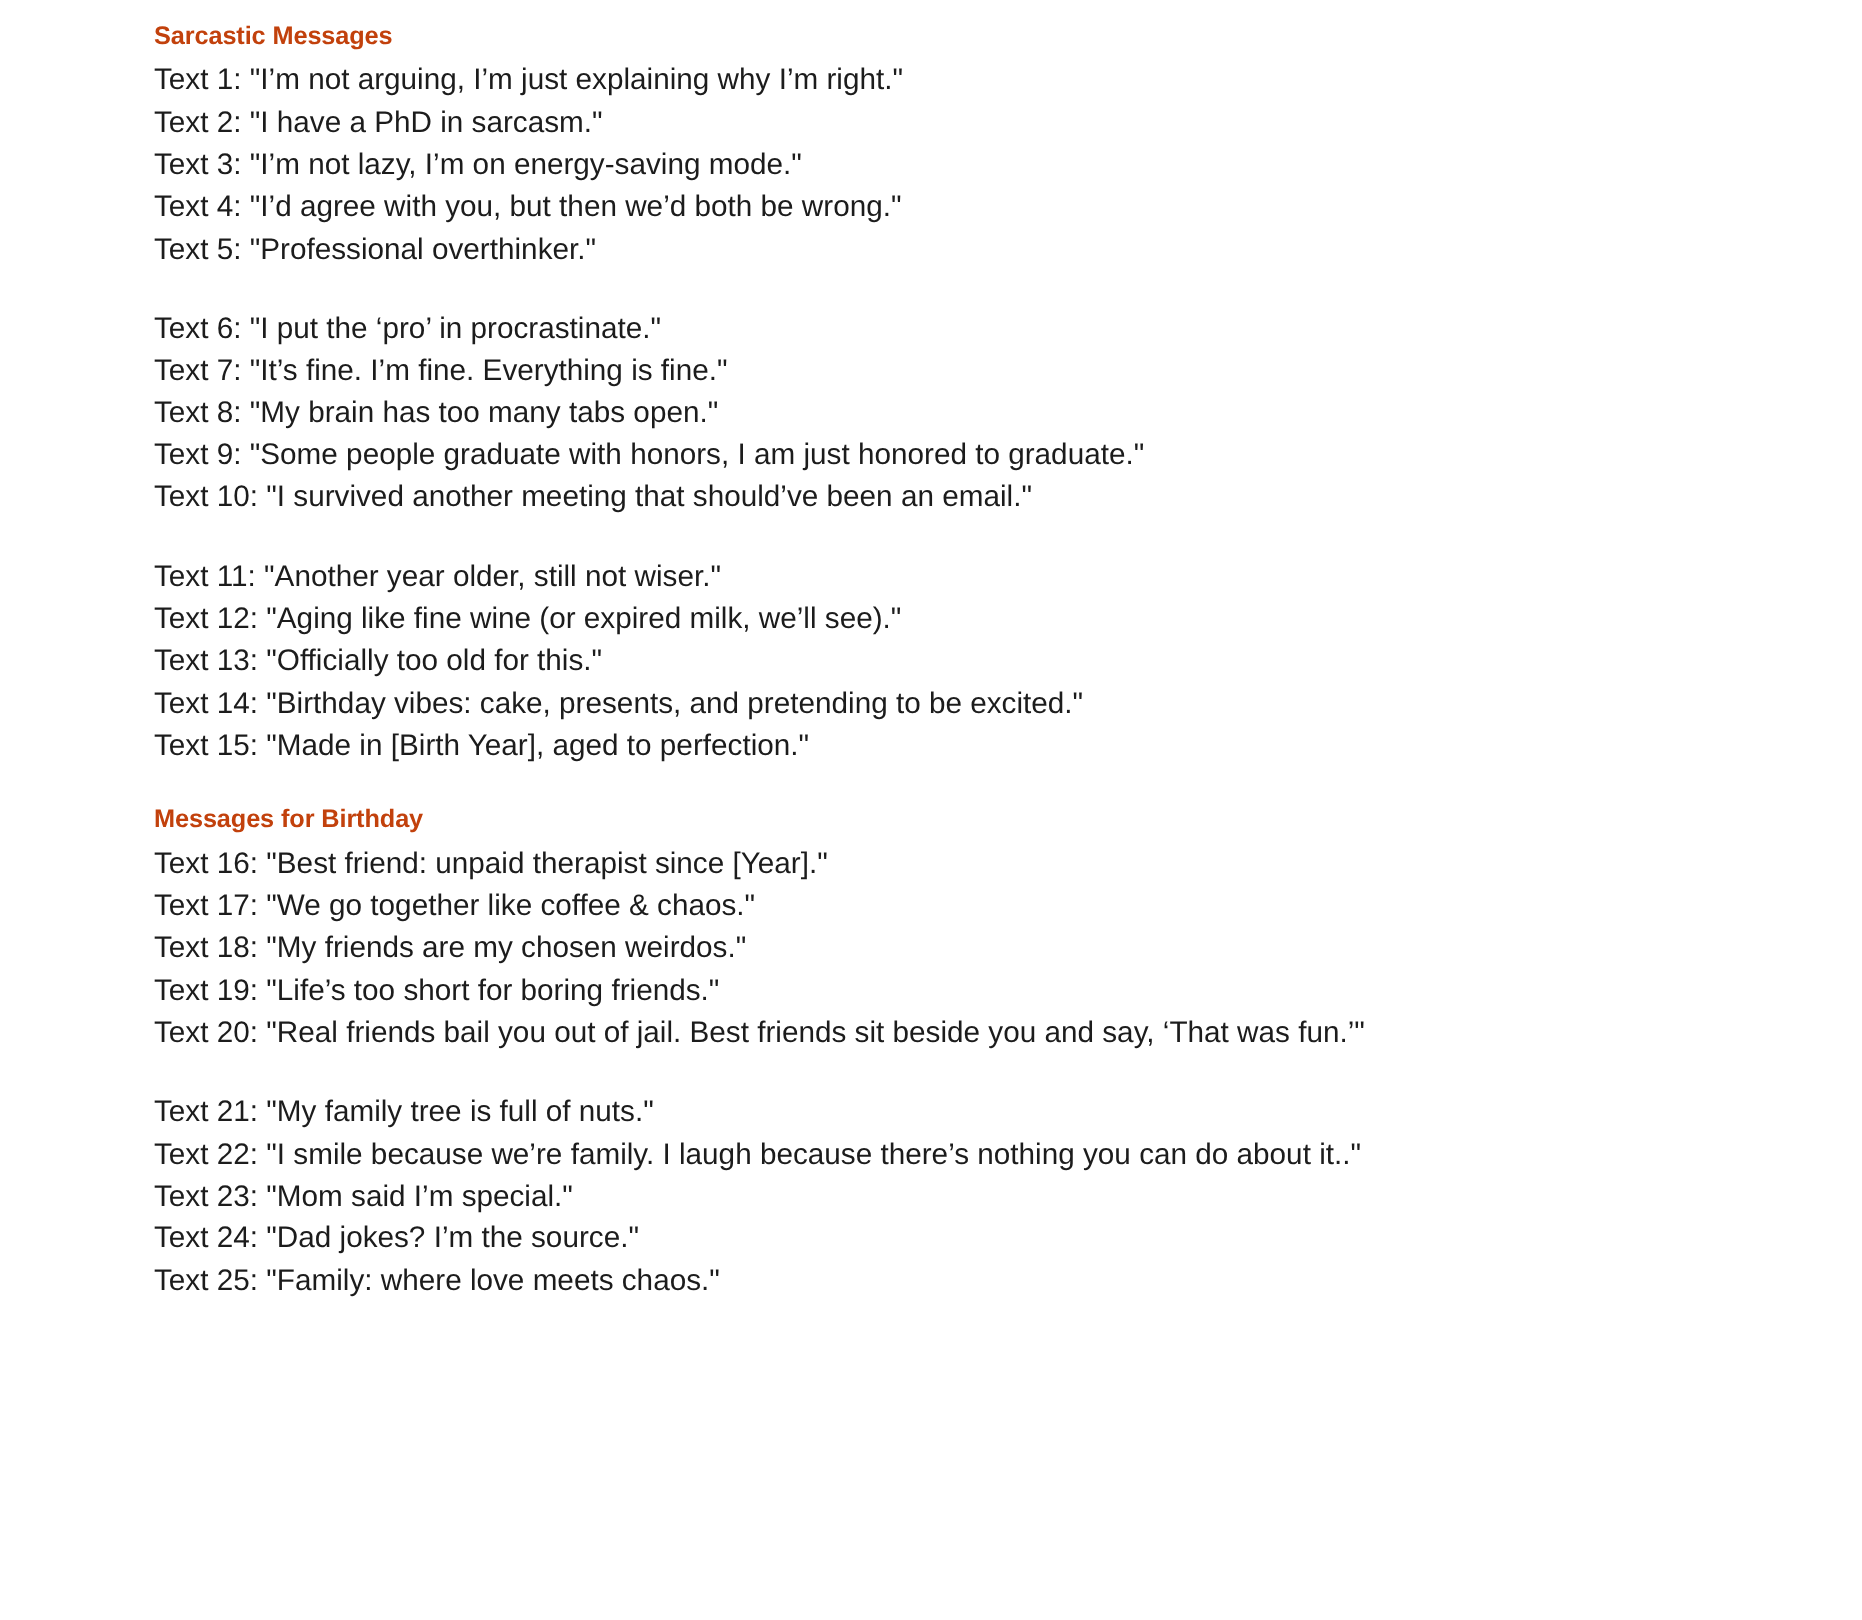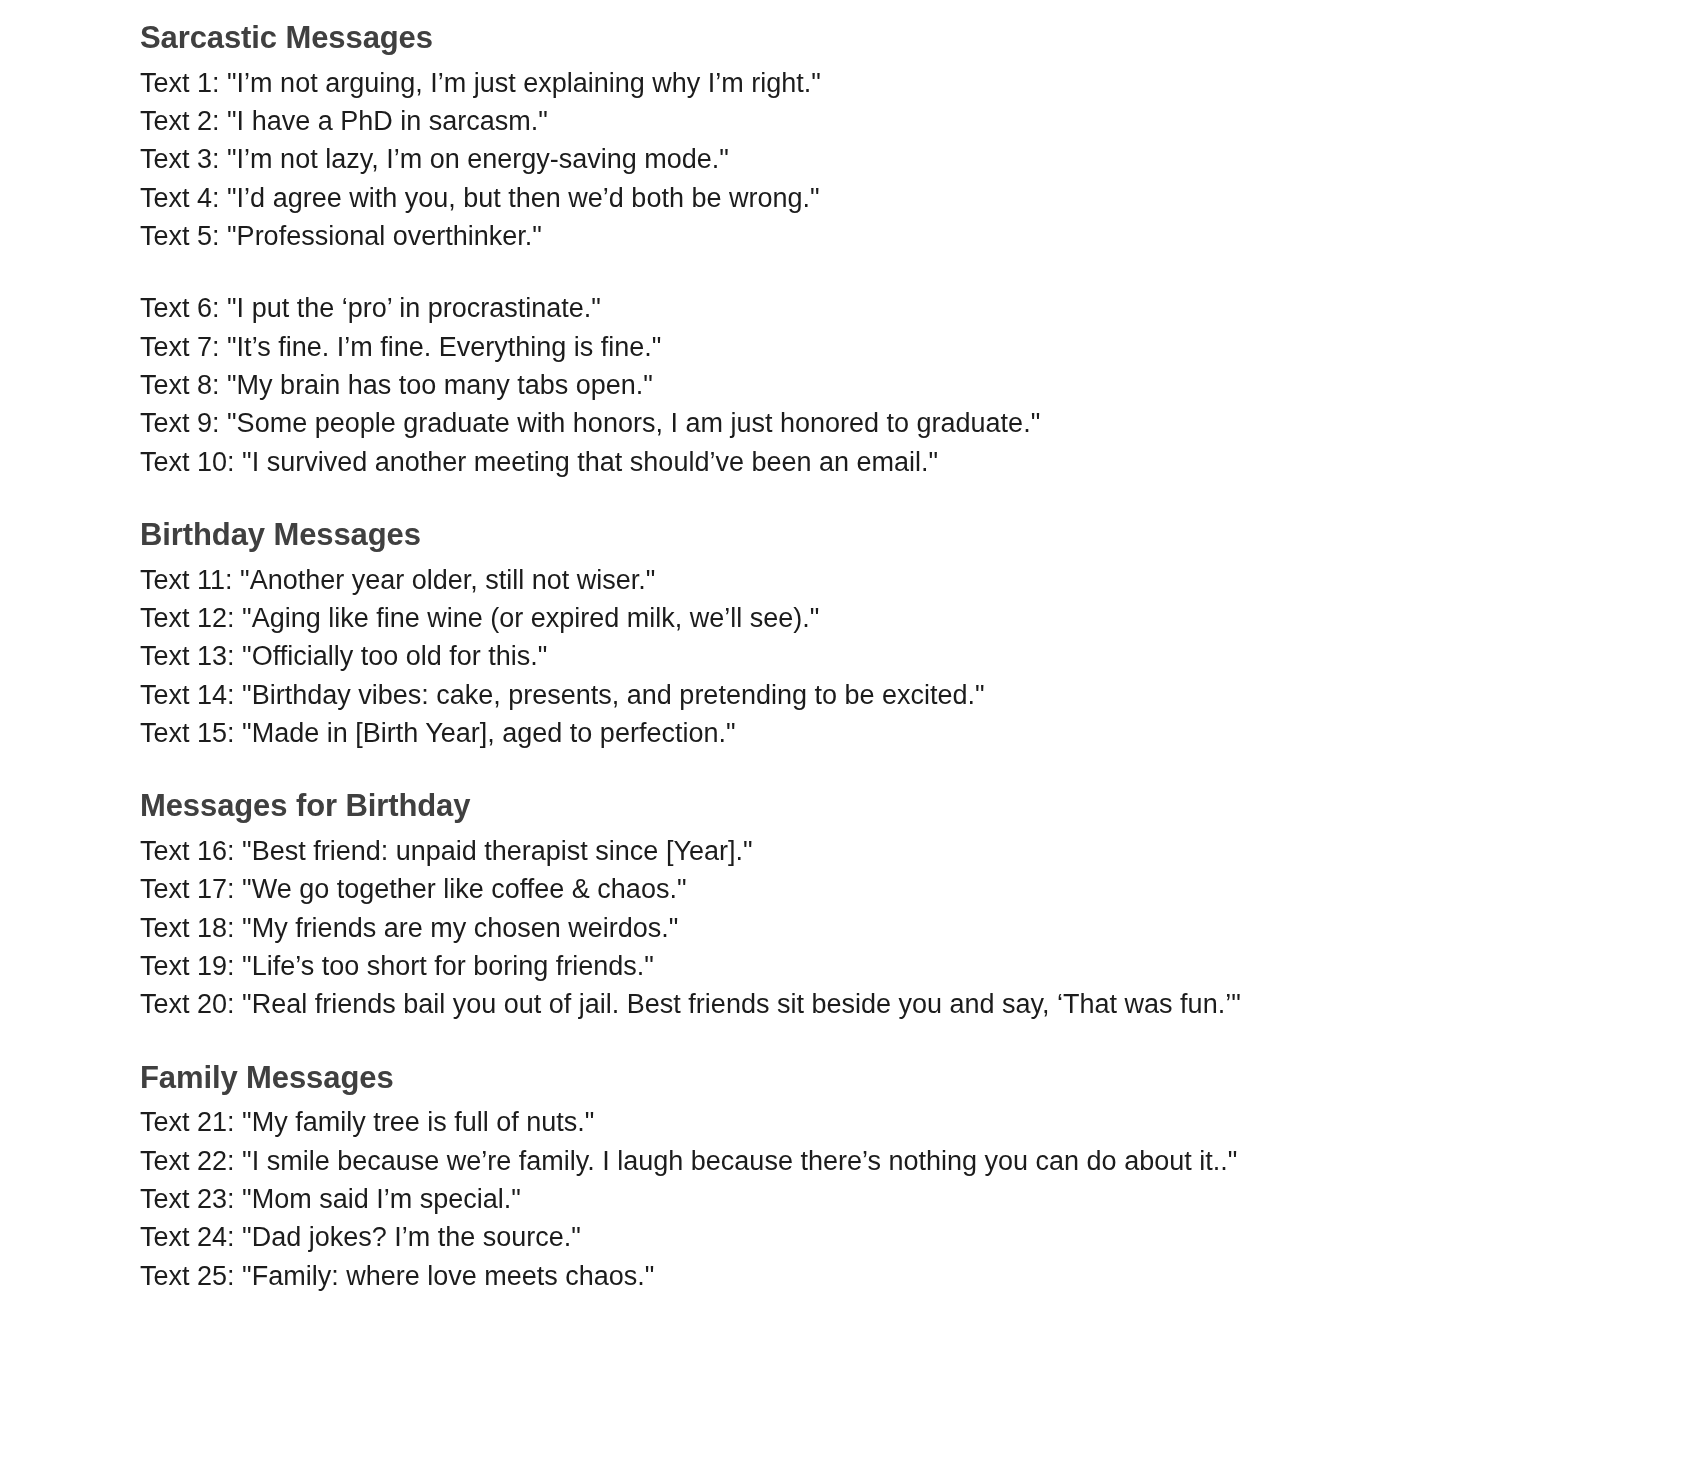--- a/index.html
+++ b/index.html
@@ -18,26 +18,26 @@
     padding: 18px 60px 20px 140px;
     box-sizing: border-box;
   }
   .section {
     margin-bottom: 34px;
   }
   .section:last-child {
     margin-bottom: 0;
   }
   .section-title {
-    font-size: 31px;
+    font-size: 23px;
     font-weight: bold;
     line-height: 1.28;
     margin: 0 0 6px 0;
     letter-spacing: -0.1px;
-    color: #404040;
+    color: #c2410c;
   }
   .line {
     font-size: 27px;
     line-height: 1.42;
     margin: 0;
     color: #1c1c1c;
     white-space: pre-wrap;
   }
 </style>
 </head>
@@ -56,39 +56,37 @@
 
   <div class="section">
     <p class="line">Text 6: "I put the ‘pro’ in procrastinate."</p>
     <p class="line">Text 7: "It’s fine. I’m fine. Everything is fine."</p>
     <p class="line">Text 8: "My brain has too many tabs open."</p>
     <p class="line">Text 9: "Some people graduate with honors, I am just honored to graduate."</p>
     <p class="line">Text 10: "I survived another meeting that should’ve been an email."</p>
   </div>
 
   <div class="section">
-    <h2 class="section-title">Birthday Messages</h2>
     <p class="line">Text 11: "Another year older, still not wiser."</p>
     <p class="line">Text 12: "Aging like fine wine (or expired milk, we’ll see)."</p>
     <p class="line">Text 13: "Officially too old for this."</p>
     <p class="line">Text 14: "Birthday vibes: cake, presents, and pretending to be excited."</p>
     <p class="line">Text 15: "Made in [Birth Year], aged to perfection."</p>
   </div>
 
   <div class="section">
     <h2 class="section-title">Messages for Birthday</h2>
     <p class="line">Text 16: "Best friend: unpaid therapist since [Year]."</p>
     <p class="line">Text 17: "We go together like coffee &amp; chaos."</p>
     <p class="line">Text 18: "My friends are my chosen weirdos."</p>
     <p class="line">Text 19: "Life’s too short for boring friends."</p>
     <p class="line">Text 20: "Real friends bail you out of jail. Best friends sit beside you and say, ‘That was fun.’"</p>
   </div>
 
   <div class="section">
-    <h2 class="section-title">Family Messages</h2>
     <p class="line">Text 21: "My family tree is full of nuts."</p>
     <p class="line">Text 22: "I smile because we’re family. I laugh because there’s nothing you can do about it.."</p>
     <p class="line">Text 23: "Mom said I’m special."</p>
     <p class="line">Text 24: "Dad jokes? I’m the source."</p>
     <p class="line">Text 25: "Family: where love meets chaos."</p>
   </div>
 
 </div>
 
 </body></html>

